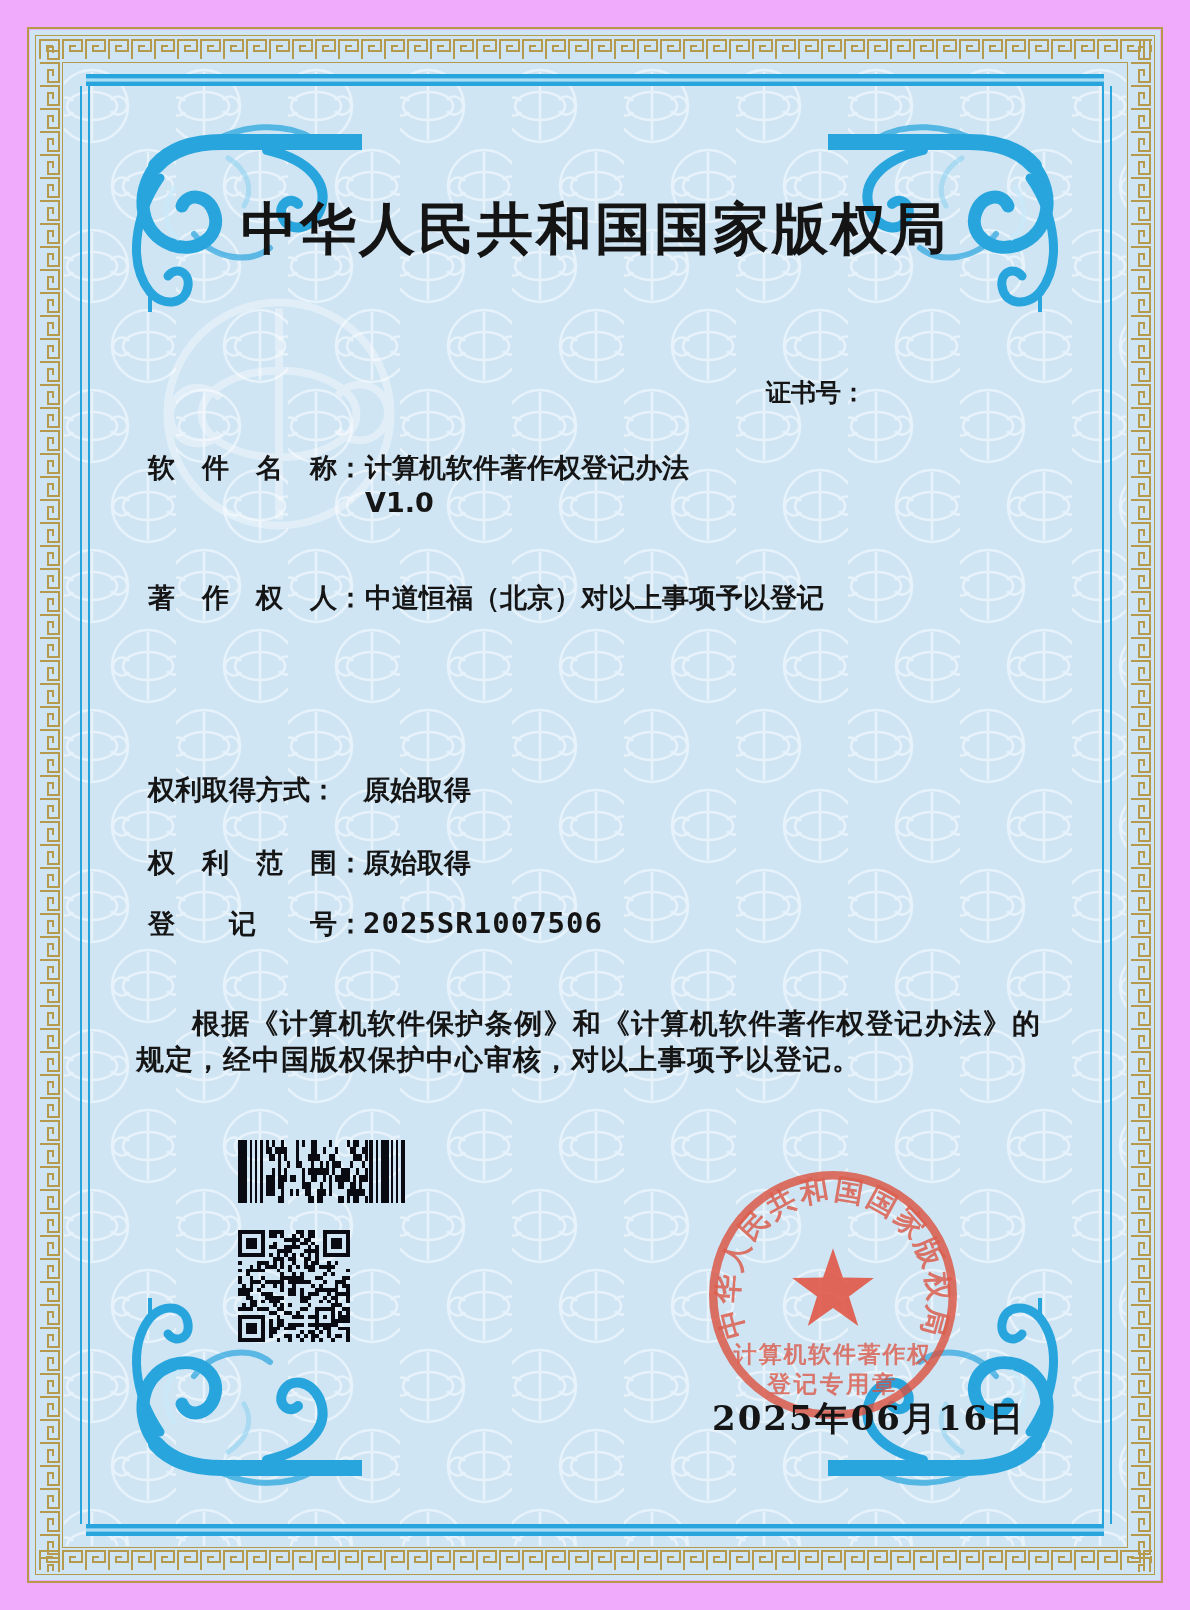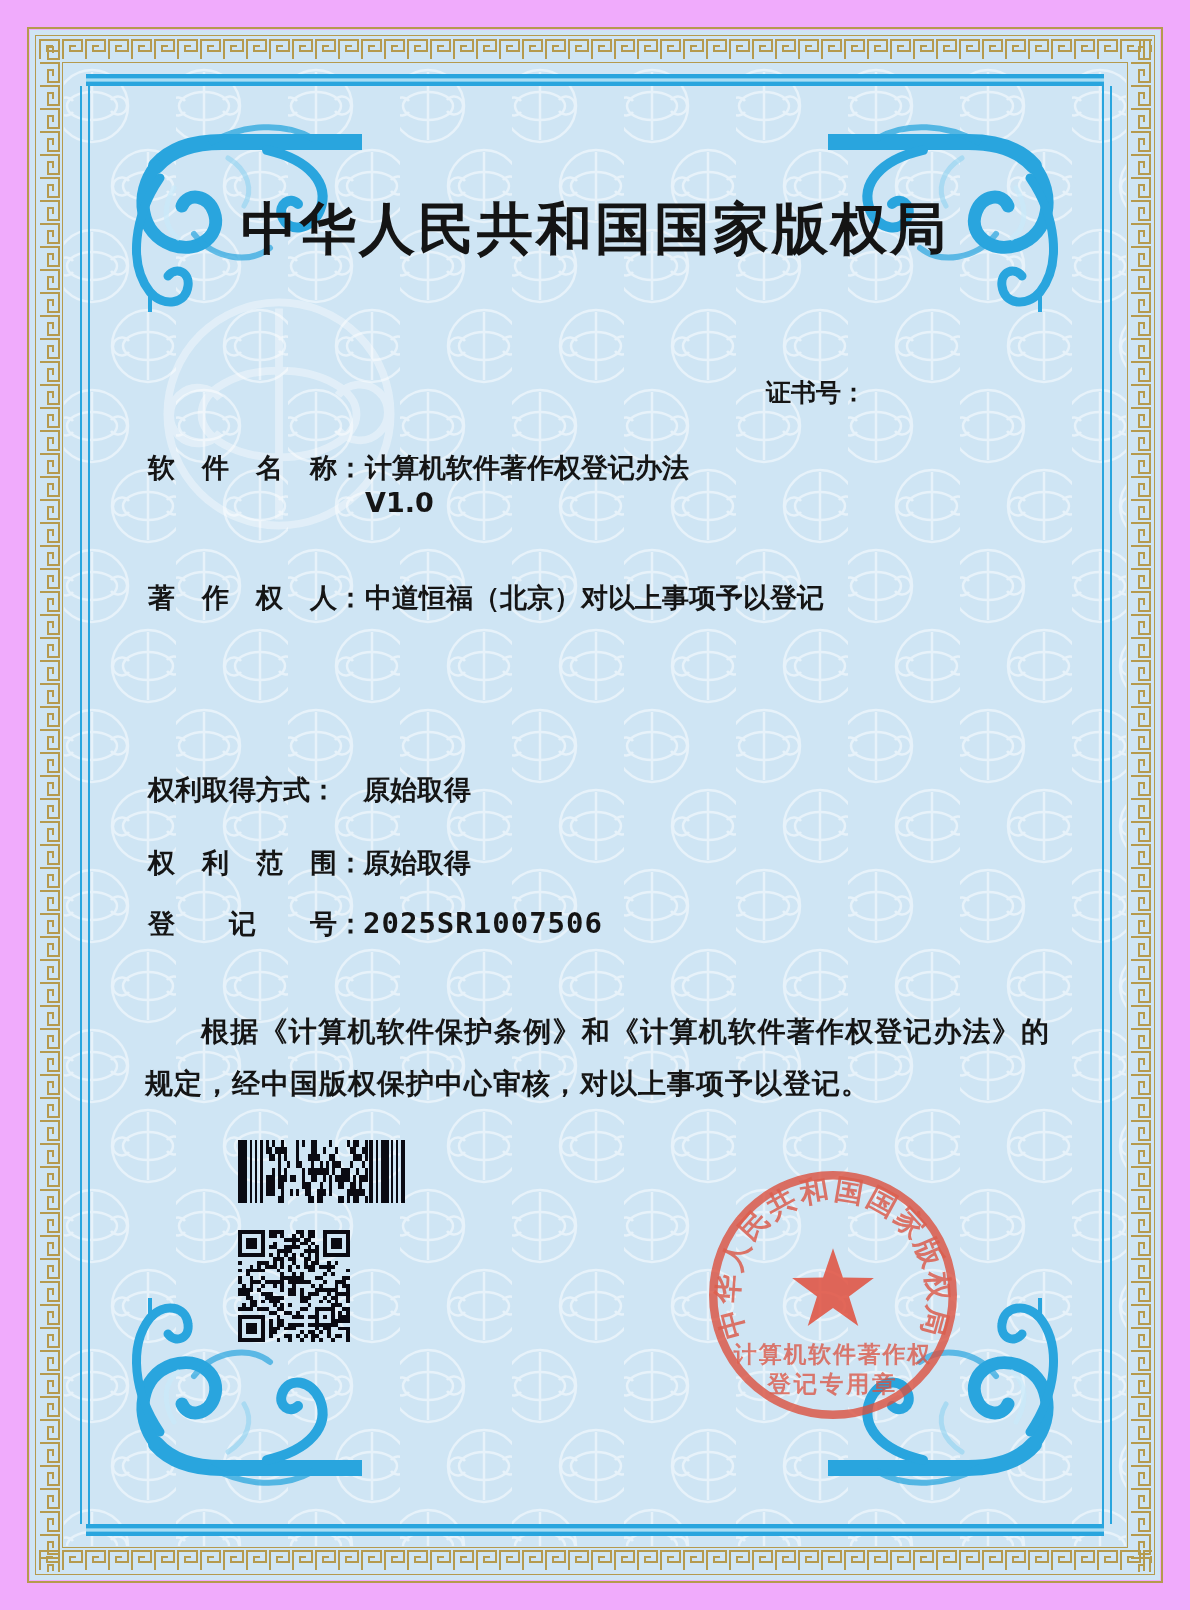--- a/index.html
+++ b/index.html
@@ -36,22 +36,22 @@
     font-family:"Liberation Serif","DejaVu Serif",serif; font-weight:900;
     font-size:56px; letter-spacing:3px; color:#141414;}
   .t1{top:192px;} .t2{top:266px;}
   .certno{position:absolute; left:726px; top:376px; font-size:25px; font-weight:700;
     display:flex; gap:26px; white-space:nowrap;margin-left:40px;}
   .frow{position:absolute; font-size:27px; font-weight:700; white-space:nowrap;}
   .frow .lab{position:absolute; left:148px; top:0;text-align:right;}
   .frow .val{position:absolute; left:365px; top:0;}
   .r3 .val,.r4 .val,.r5 .val{left:363px;}
   .mono{font-family:"DejaVu Sans Mono","Liberation Mono",monospace; font-size:29px; letter-spacing:1px;text-align:right;}
-  .body-par{position:absolute; left:145px; top:978px; width:905px;
-    font-size:28px; font-weight:600; line-height:52px; text-indent:2em;
+  .body-par{position:absolute; left:136px; top:978px; width:905px;
+    font-size:28px; font-weight:600; line-height:36px; text-indent:2em;
     text-align:justify; letter-spacing:1px;}
   .barcode{position:absolute; left:238px; top:1140px;}
   .qrcode{position:absolute; left:238px; top:1230px;}
   .seal{position:absolute; left:702px; top:1164px; width:262px; height:262px; opacity:.9;}
   .date{position:absolute; left:712px; top:1396px; font-size:34px; font-weight:700;
     font-family:"DejaVu Serif","Liberation Serif",serif; letter-spacing:2px;}
 </style>
 </head>
 <body>
 
@@ -627,14 +627,15 @@
       </defs>
     <circle cx="140" cy="140" r="128" fill="none" stroke="#dc4f3c" stroke-width="9" opacity=".88"></circle>
     <polygon fill="#e14b38" opacity=".92" points="140,90 150.6,121.4 183.7,121.8 157.1,141.6 167,173.2 140,154 113,173.2 122.9,141.6 96.3,121.8 129.4,121.4"></polygon>
     <text font-size="31" fill="#dc4f3c" opacity=".85" letter-spacing="3" font-weight="700" font-family="DejaVu Sans, sans-serif">
       <textPath href="#sealArc" startOffset="50%" text-anchor="middle">中华人民共和国国家版权局</textPath>
     </text>
     <text x="140" y="212" text-anchor="middle" font-size="24.5" fill="#dc4f3c" opacity=".82" letter-spacing="2" font-weight="700" font-family="DejaVu Sans, sans-serif">计算机软件著作权</text>
     <text x="140" y="244" text-anchor="middle" font-size="25" fill="#dc4f3c" opacity=".82" letter-spacing="3" font-weight="700" font-family="DejaVu Sans, sans-serif">登记专用章</text>
   </svg>
 
+  <div class="date">2025年06月16日</div>
 
 </div>
 
 </body></html>

